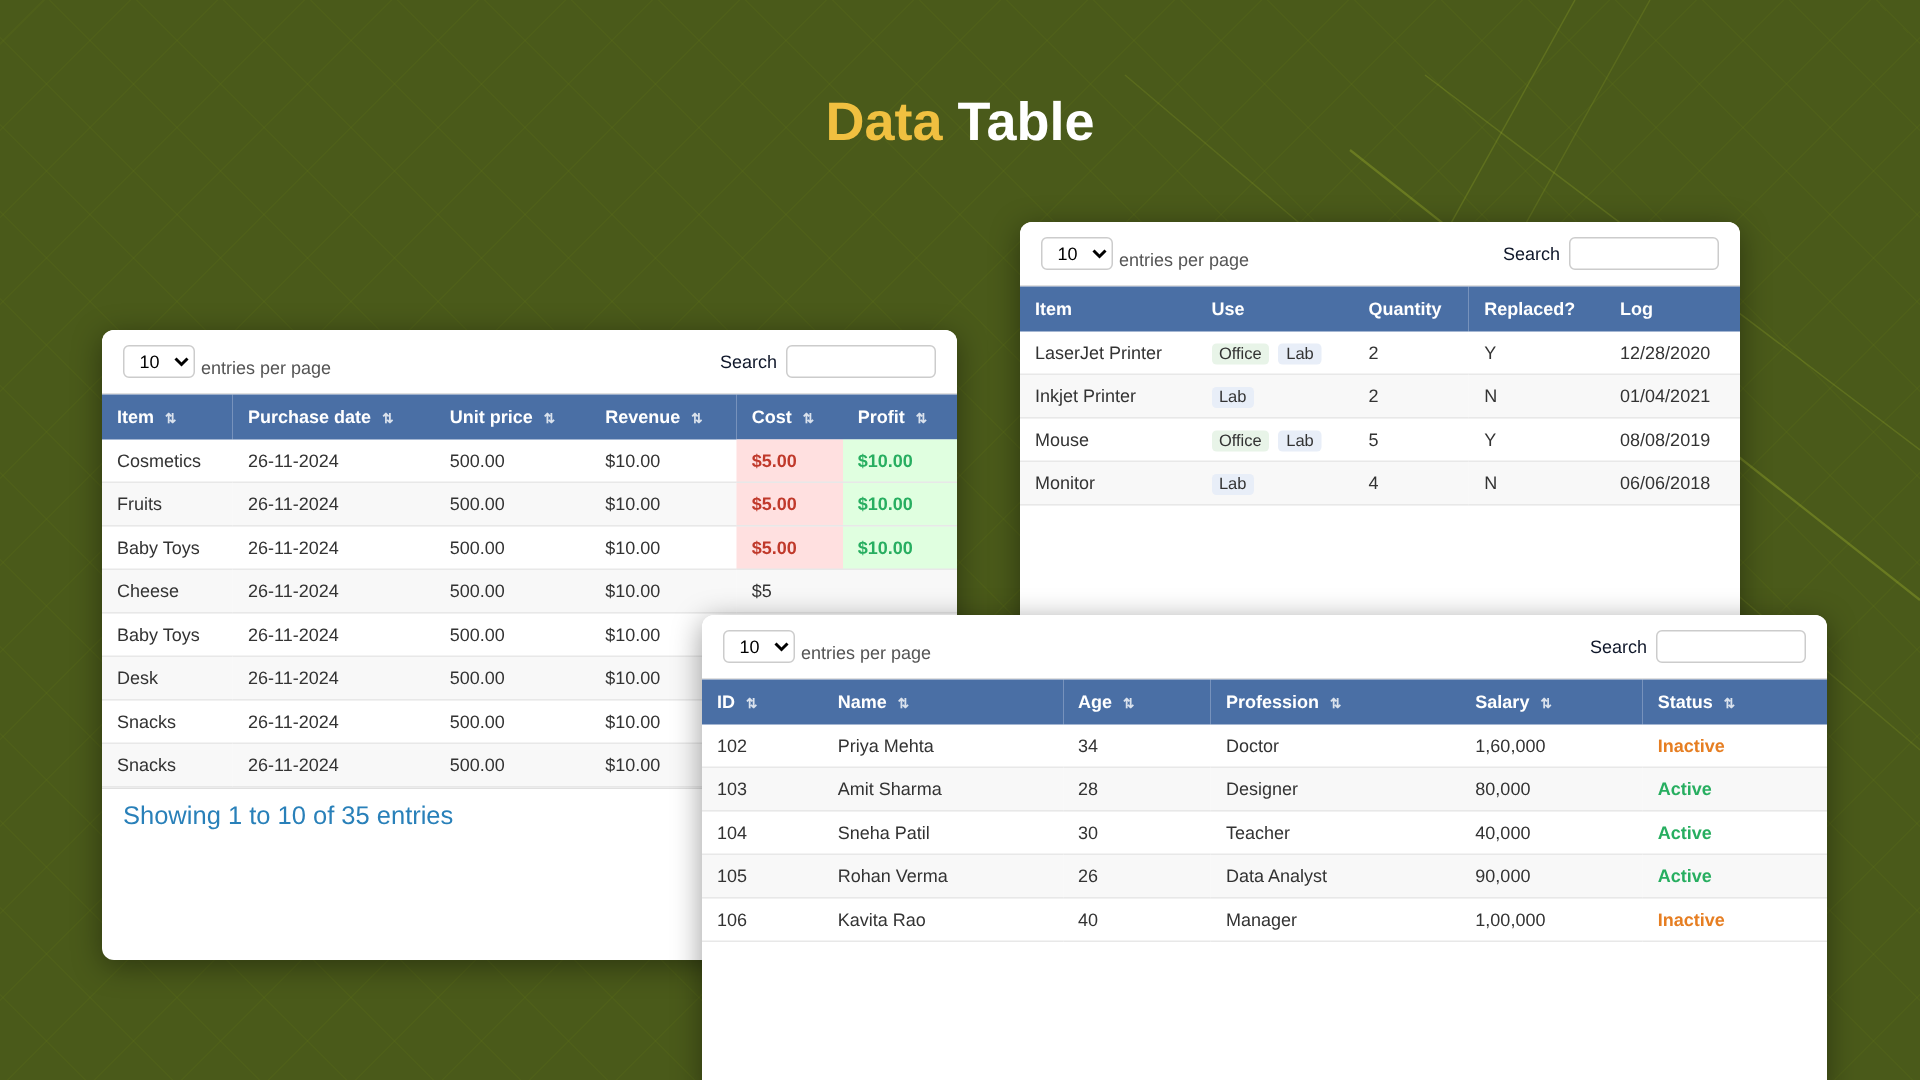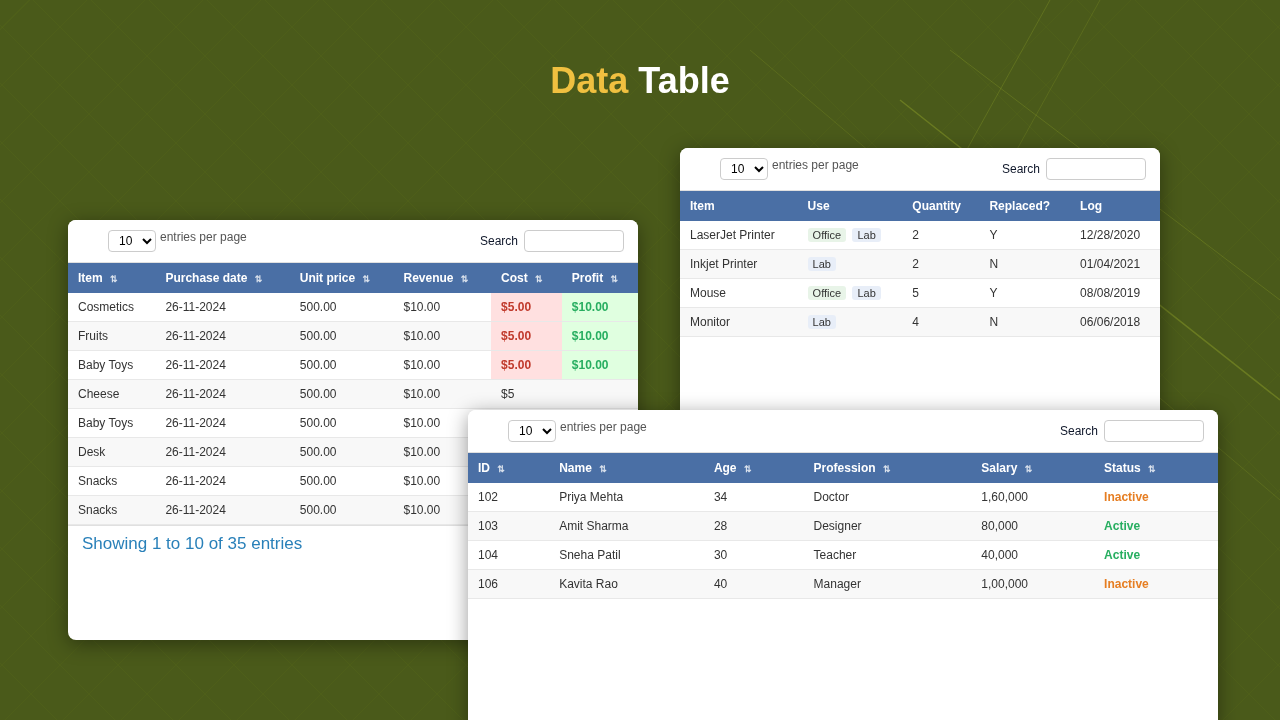--- a/index.html
+++ b/index.html
@@ -80,23 +80,22 @@
     .table-controls {
       display: flex;
       align-items: center;
       padding: 10px 14px;
       gap: 8px;
       background: #fff;
       border-bottom: 1px solid #e0e0e0;
     }
     .entries-select {
       display: flex;
-      align-items: flex-start;
+      align-items: flex-end;
       gap: 4px;
-      margin-left: 26px;
     }
     .select-box {
       border: 1px solid #ccc;
       border-radius: 4px;
       padding: 2px 6px;
       font-size: 12px;
       background: #fff;
       cursor: pointer;
     }
     .entries-label {
@@ -426,20 +425,28 @@
   </tr>
         <tr>
     <td>104</td>
     <td>Sneha Patil</td>
     <td>30</td>
     <td>Teacher</td>
     <td>40,000</td>
     <td><span class="status-active">Active</span></td>
   </tr>
         <tr>
+    <td>105</td>
+    <td>Rohan Verma</td>
+    <td>26</td>
+    <td>Data Analyst</td>
+    <td>90,000</td>
+    <td><span class="status-active">Active</span></td>
+  </tr>
+        <tr>
     <td>106</td>
     <td>Kavita Rao</td>
     <td>40</td>
     <td>Manager</td>
     <td>1,00,000</td>
     <td><span class="status-inactive">Inactive</span></td>
   </tr>
       </tbody>
   </table>
 </div>

